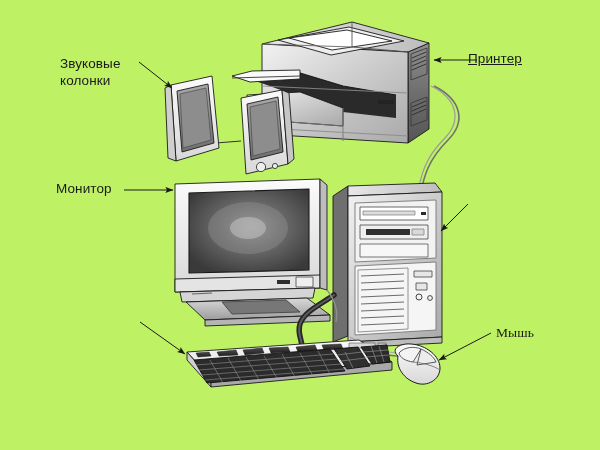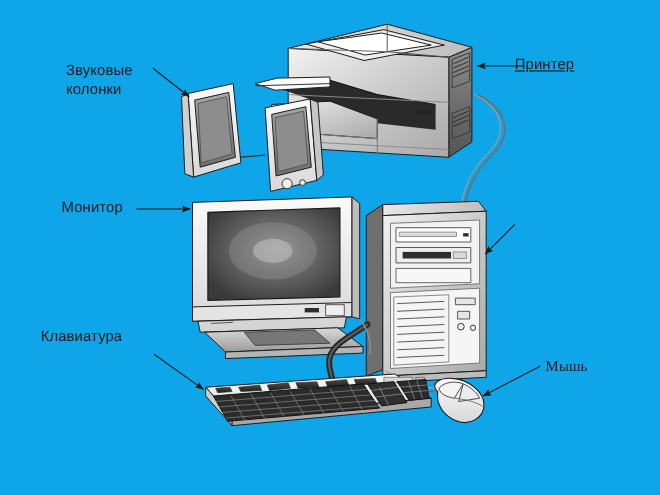--- a/index.html
+++ b/index.html
@@ -1,19 +1,19 @@
 <!DOCTYPE html>
 <html><head>
 <meta charset="utf-8">
 <style>
   html,body{margin:0;padding:0;background:#ffffff;}
   #stage{
     position:relative;
     width:600px;height:450px;
-    background:#0ea5e9;
+    background:#bef264;
     overflow:hidden;
     font-family:"Liberation Sans","DejaVu Sans",sans-serif;
   }
   #art{position:absolute;left:0;top:0;width:600px;height:450px;}
   .lbl{
     position:absolute;
     color:#1a1a1a;
     font-size:13.5px;
     line-height:16.5px;
     white-space:pre;
@@ -279,17 +279,16 @@
         <path d="M468,204 L441,231"></path>
         <path d="M491,333 L439,360"></path>
       </g>
 
     </g>
   </svg>
 
   <div class="lbl" id="lbl-speakers">Звуковые
 колонки</div>
   <div class="lbl" id="lbl-monitor">Монитор</div>
-  <div class="lbl" id="lbl-keyboard">Клавиатура</div>
   <div class="lbl" id="lbl-printer">Принтер</div>
   <div class="lbl" id="lbl-mouse">Мышь</div>
 
 </div>
 
 </body></html>

